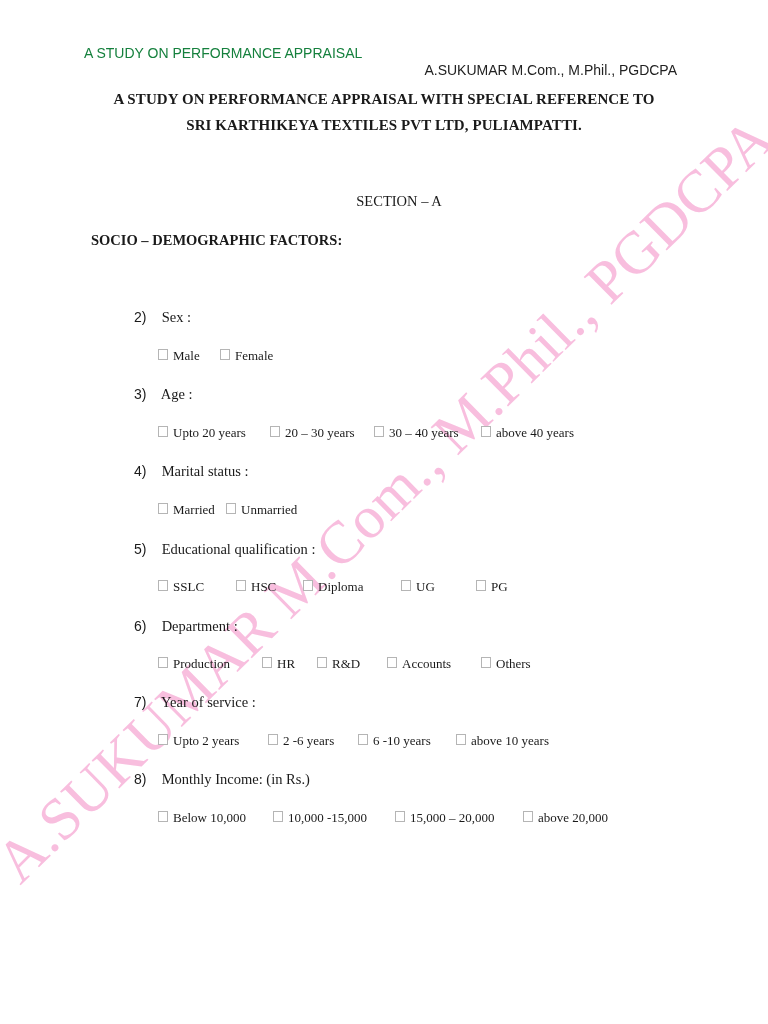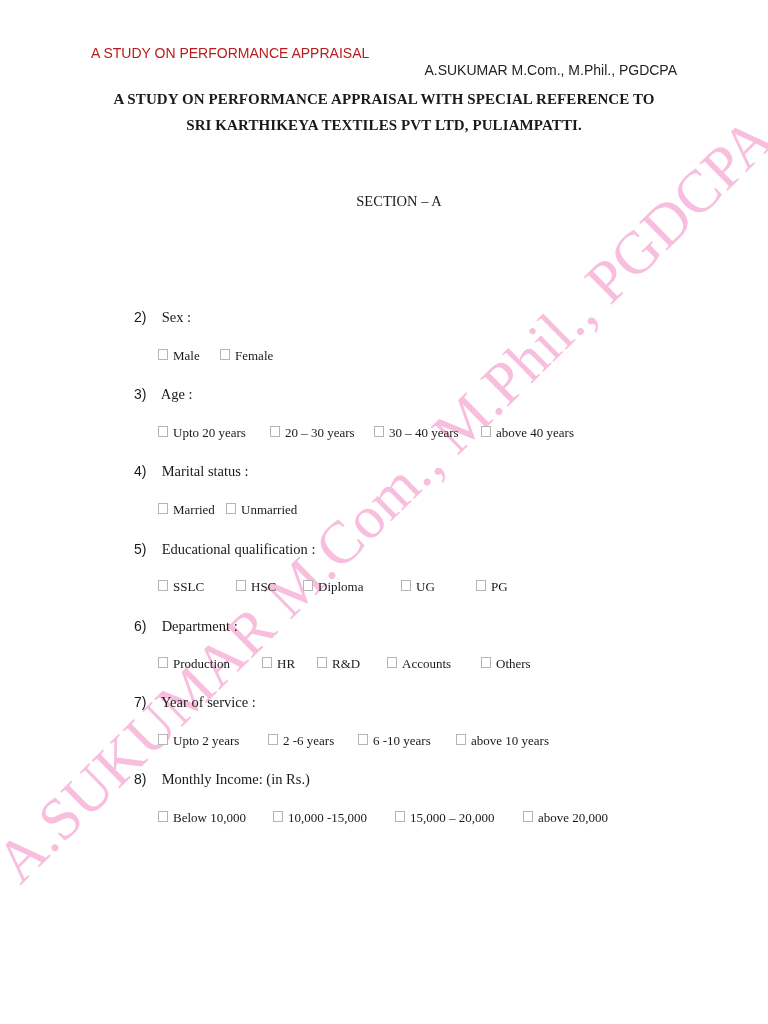--- a/index.html
+++ b/index.html
@@ -2,22 +2,22 @@
 <html><head>
   <meta charset="utf-8">
   <style>
     html, body { margin: 0; padding: 0; }
     body {
       width: 768px; height: 1024px; background: #ffffff; position: relative; overflow: hidden;
       font-family: "Liberation Serif", serif; color: #1a1a1a;
     }
     .page { position: absolute; left: 0; top: 0; width: 768px; height: 1024px; }
     .hdr-left {
-      position: absolute; left: 91px; top: 45px;
-      font-family: "Liberation Sans", sans-serif; font-size: 14px; color: #b91c1c;
+      position: absolute; left: 84px; top: 45px;
+      font-family: "Liberation Sans", sans-serif; font-size: 14px; color: #15803d;
     }
     .hdr-right {
       position: absolute; right: 91px; top: 62px;
       font-family: "Liberation Sans", sans-serif; font-size: 14px; color: #222;
     }
     .title {
       position: absolute; left: 0; width: 768px; text-align: center;
       font-weight: bold; font-size: 15px; letter-spacing: 0.1px;
     }
     .t1 { top: 91px; }
@@ -60,20 +60,21 @@
 
   <div class="watermark">A.SUKUMAR M.Com., M.Phil., PGDCPA</div>
 
   <div class="hdr-left">A STUDY ON PERFORMANCE APPRAISAL</div>
   <div class="hdr-right">A.SUKUMAR M.Com., M.Phil., PGDCPA</div>
 
   <div class="title t1">A STUDY ON PERFORMANCE APPRAISAL WITH SPECIAL REFERENCE TO</div>
   <div class="title t2">SRI KARTHIKEYA TEXTILES PVT LTD, PULIAMPATTI.</div>
 
   <div class="section">SECTION – A</div>
+  <div class="heading">SOCIO – DEMOGRAPHIC FACTORS:</div>
 
 
   <div class="q" style="top:309px">
     <span class="num">2)</span>
     <span>Sex :</span>
   </div>
   <div class="opts" style="top:348px">
     <span class="opt" style="width:62px"><span class="box"></span><span>Male</span></span><span class="opt"><span class="box"></span><span>Female</span></span>
   </div>
 

